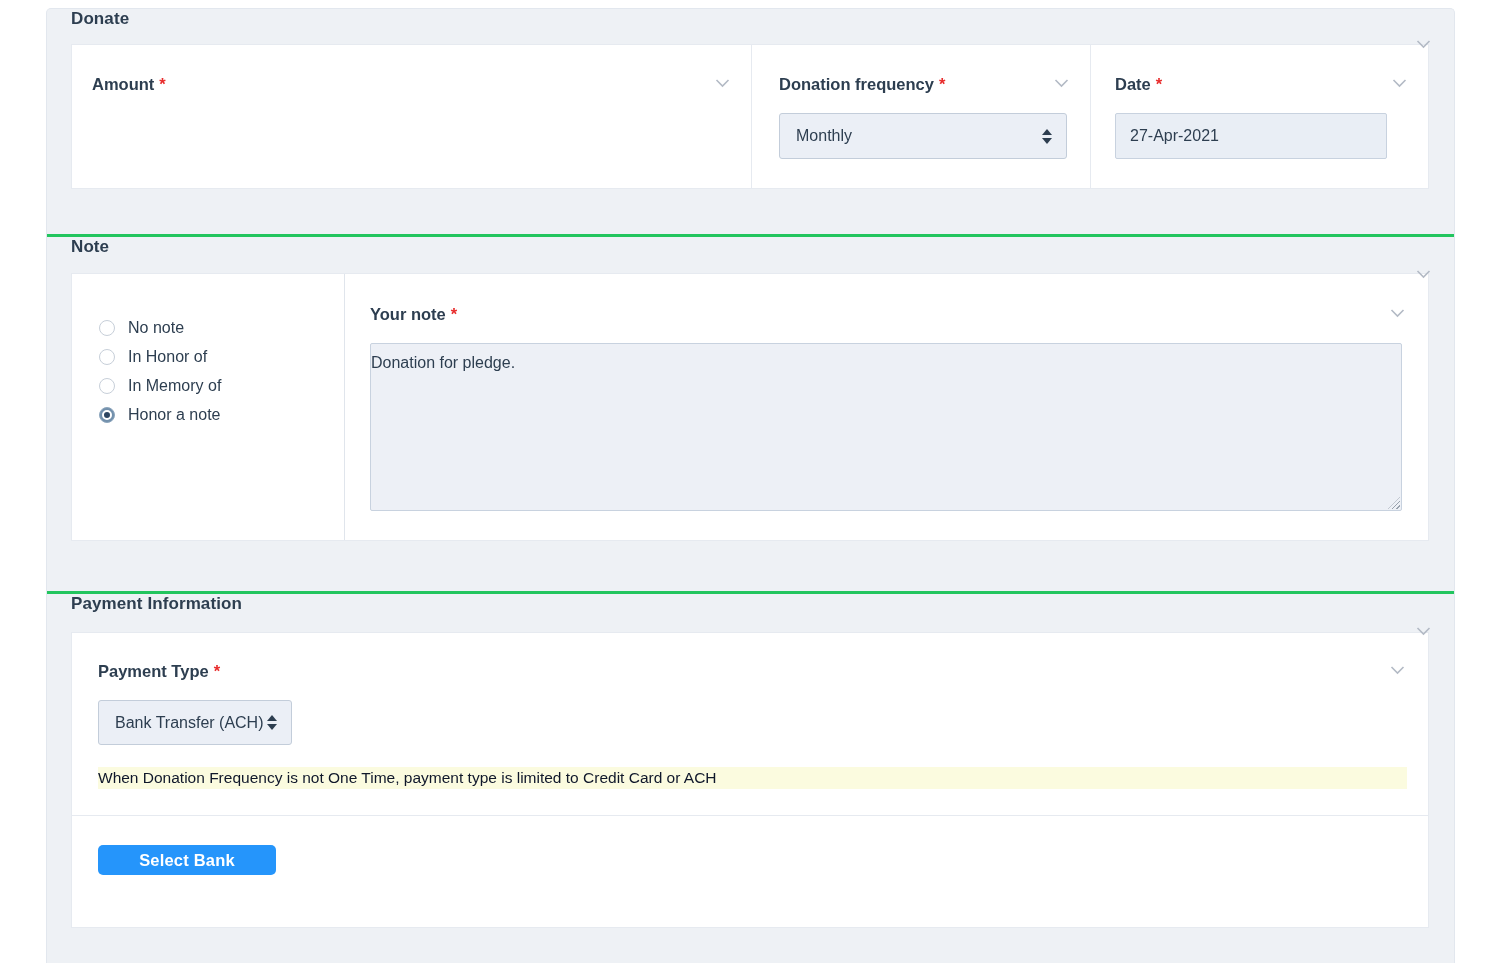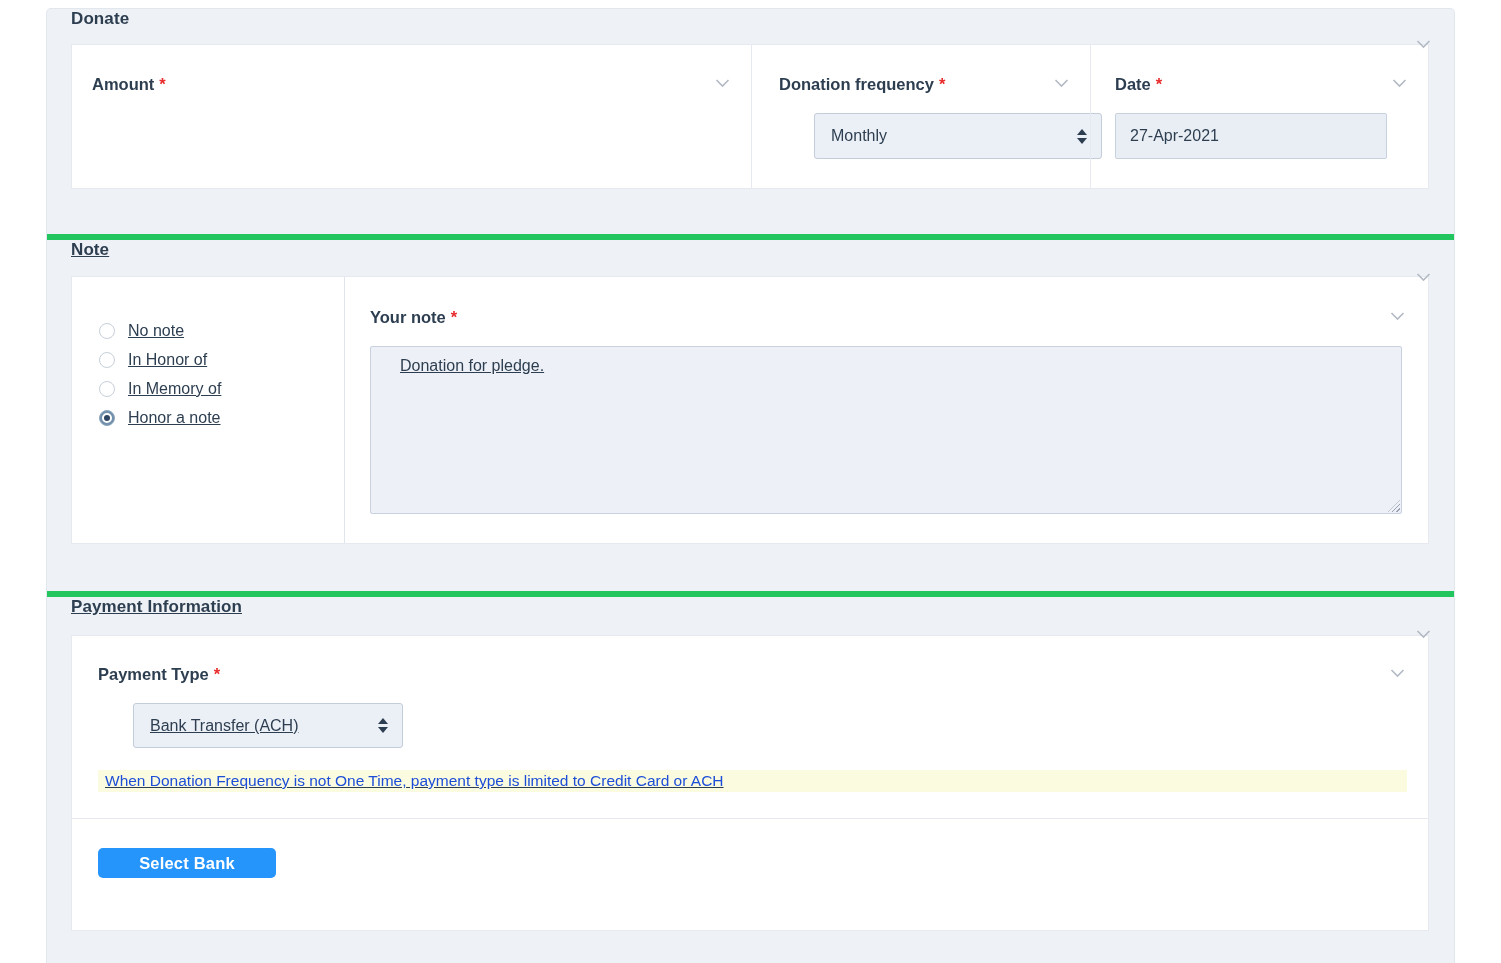--- a/index.html
+++ b/index.html
@@ -6,21 +6,21 @@
   html, body { width: 1501px; height: 963px; overflow: hidden; background: #ffffff;
     font-family: "Liberation Sans", sans-serif; color: #2d3e50; }
 
   .panel {
     position: absolute; left: 46px; top: 8px; width: 1409px; height: 960px;
     background: #eef1f5; border: 1px solid #e2e7ee; border-bottom: none;
     border-radius: 5px 5px 0 0;
   }
 
   section.sec { position: relative; padding: 0 25px 0 24px; }
-  section.sec + section.sec { border-top: 6px solid #22c55e; text-decoration: underline; }
+  section.sec + section.sec { border-top: 3px solid #22c55e; }
 
   .sec-title { font-size: 17px; font-weight: 700; color: #2d3e50; letter-spacing: .1px; line-height: 20px; }
 
   
   .chev { position: absolute; width: 15px; height: 10px; display: inline-block; }
   .chev svg { display: block; }
 
   
   .sec-donate { padding-top: 19px; height: 225px; }
   .sec-donate .sec-chev { top: 30px; right: 23px; }
@@ -46,21 +46,21 @@
     display: block; width: 100%; height: 46px; margin-top: 19px;
     background: #e9eef5; border: 1px solid #c8d2df; border-radius: 2px;
     font-family: "Liberation Sans", sans-serif; font-size: 16px; color: #2d3e50;
     padding: 0 14px; outline: none;
   }
 
   .select {
     display: flex; align-items: center; justify-content: space-between;
     width: 100%; height: 46px; margin-top: 19px; padding: 0 14px 0 16px;
     background: #ebeff6; border: 1px solid #c3cdda; border-radius: 3px;
-    font-size: 16px; color: #2d3e50; cursor: default; margin-left: 35px;
+    font-size: 16px; color: #2d3e50; cursor: default;
   }
   .updown { display: inline-flex; flex-direction: column; gap: 3px; align-items: center; }
   .updown i { display: block; width: 0; height: 0; border-left: 5px solid transparent; border-right: 5px solid transparent; }
   .updown .up { border-bottom: 6px solid #2d3e50; }
   .updown .dn { border-top: 6px solid #2d3e50; }
 
   
   .sec-note { padding-top: 28px; height: 357px; }
   .sec-note .sec-chev { top: 32px; right: 23px; }
 
@@ -79,40 +79,40 @@
     width: 6px; height: 6px; border-radius: 50%; background: #2d4560;
     border: 2px solid #ffffff; transform: translate(-50%, -50%); }
   .radio-label { margin-left: 13px; font-size: 16px; color: #2d3e50; line-height: 16px; }
 
   .note-field-chev { top: 34px; right: 23px; }
   .ta-wrap { position: relative; margin-top: 19px; }
   textarea.note-ta {
     display: block; width: 100%; height: 168px; resize: none;
     background: #edf0f6; border: 1px solid #c8d2df; border-radius: 2px;
     font-family: "Liberation Sans", sans-serif; font-size: 16px; color: #2d3e50;
-    padding: 10px 29px; outline: none;
+    padding: 10px 0; outline: none;
   }
   .grip { position: absolute; right: 2px; bottom: 2px; width: 12px; height: 12px;
     pointer-events: none;
     background: repeating-linear-gradient(135deg, transparent 0 2px, #98a1ad 2px 3px);
     clip-path: polygon(100% 0, 100% 100%, 0 100%); }
 
   
   .sec-payment { padding-top: 28px; height: 378px; }
   .sec-payment .sec-chev { top: 32px; right: 23px; }
 
   .payment-card { margin-top: 18px; height: 296px; background: #ffffff; border: 1px solid #e6eaf0; }
   .payment-top { position: relative; height: 183px; padding: 28px 23px 0 26px; border-bottom: 1px solid #e6eaf0; }
   .pay-field-chev { top: 32px; right: 23px; }
 
-  .pay-select { width: 270px; height: 45px; }
+  .pay-select { width: 194px; height: 45px; }
 
   .warning {
     margin-top: 22px; height: 22px; width: 1309px; background: #fbfbdf;
-    font-size: 15.5px; color: #1d4ed8; line-height: 22px; padding-left: 7px;
+    font-size: 15.5px; color: #0f172a; line-height: 22px; padding-left: 0;
     white-space: nowrap; overflow: hidden;
   }
 
   .payment-actions { padding: 29px 0 0 26px; }
   .btn-primary {
     display: inline-block; width: 178px; height: 30px; border: none; border-radius: 5px;
     background: #2595fb; color: #ffffff; font-family: "Liberation Sans", sans-serif;
     font-size: 16.5px; font-weight: 600; cursor: pointer; letter-spacing: .2px;
   }
 </style>

